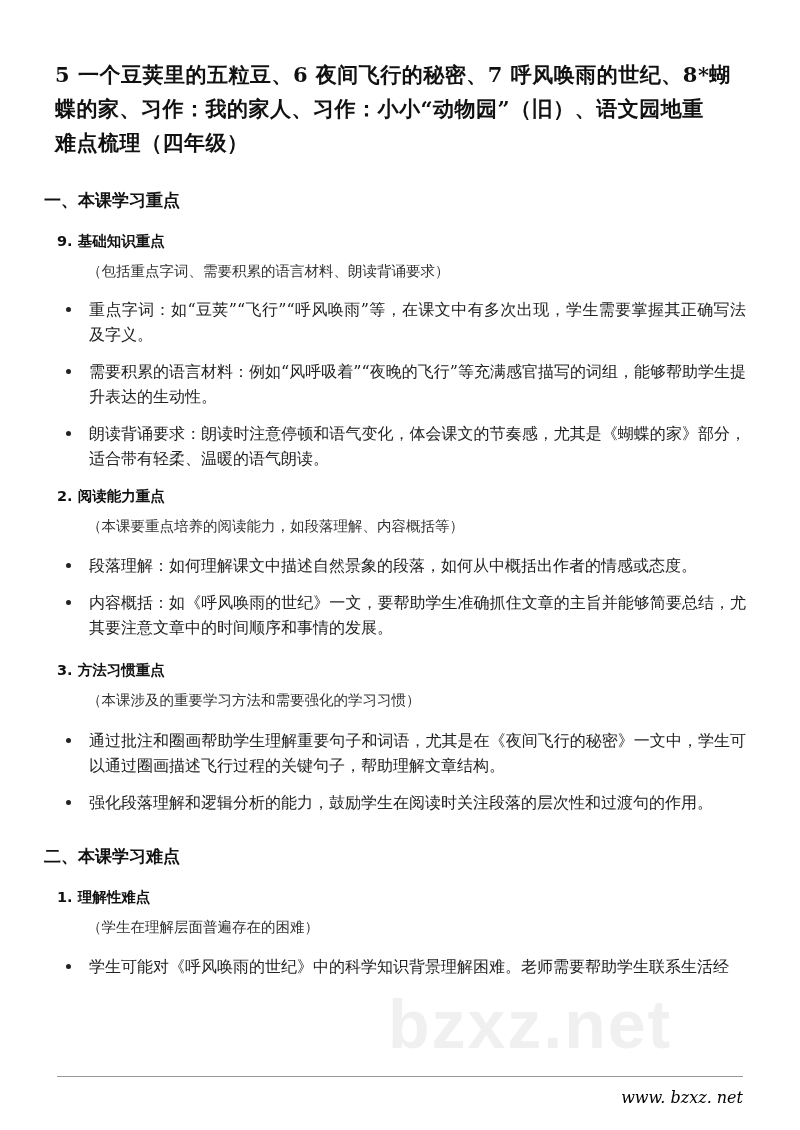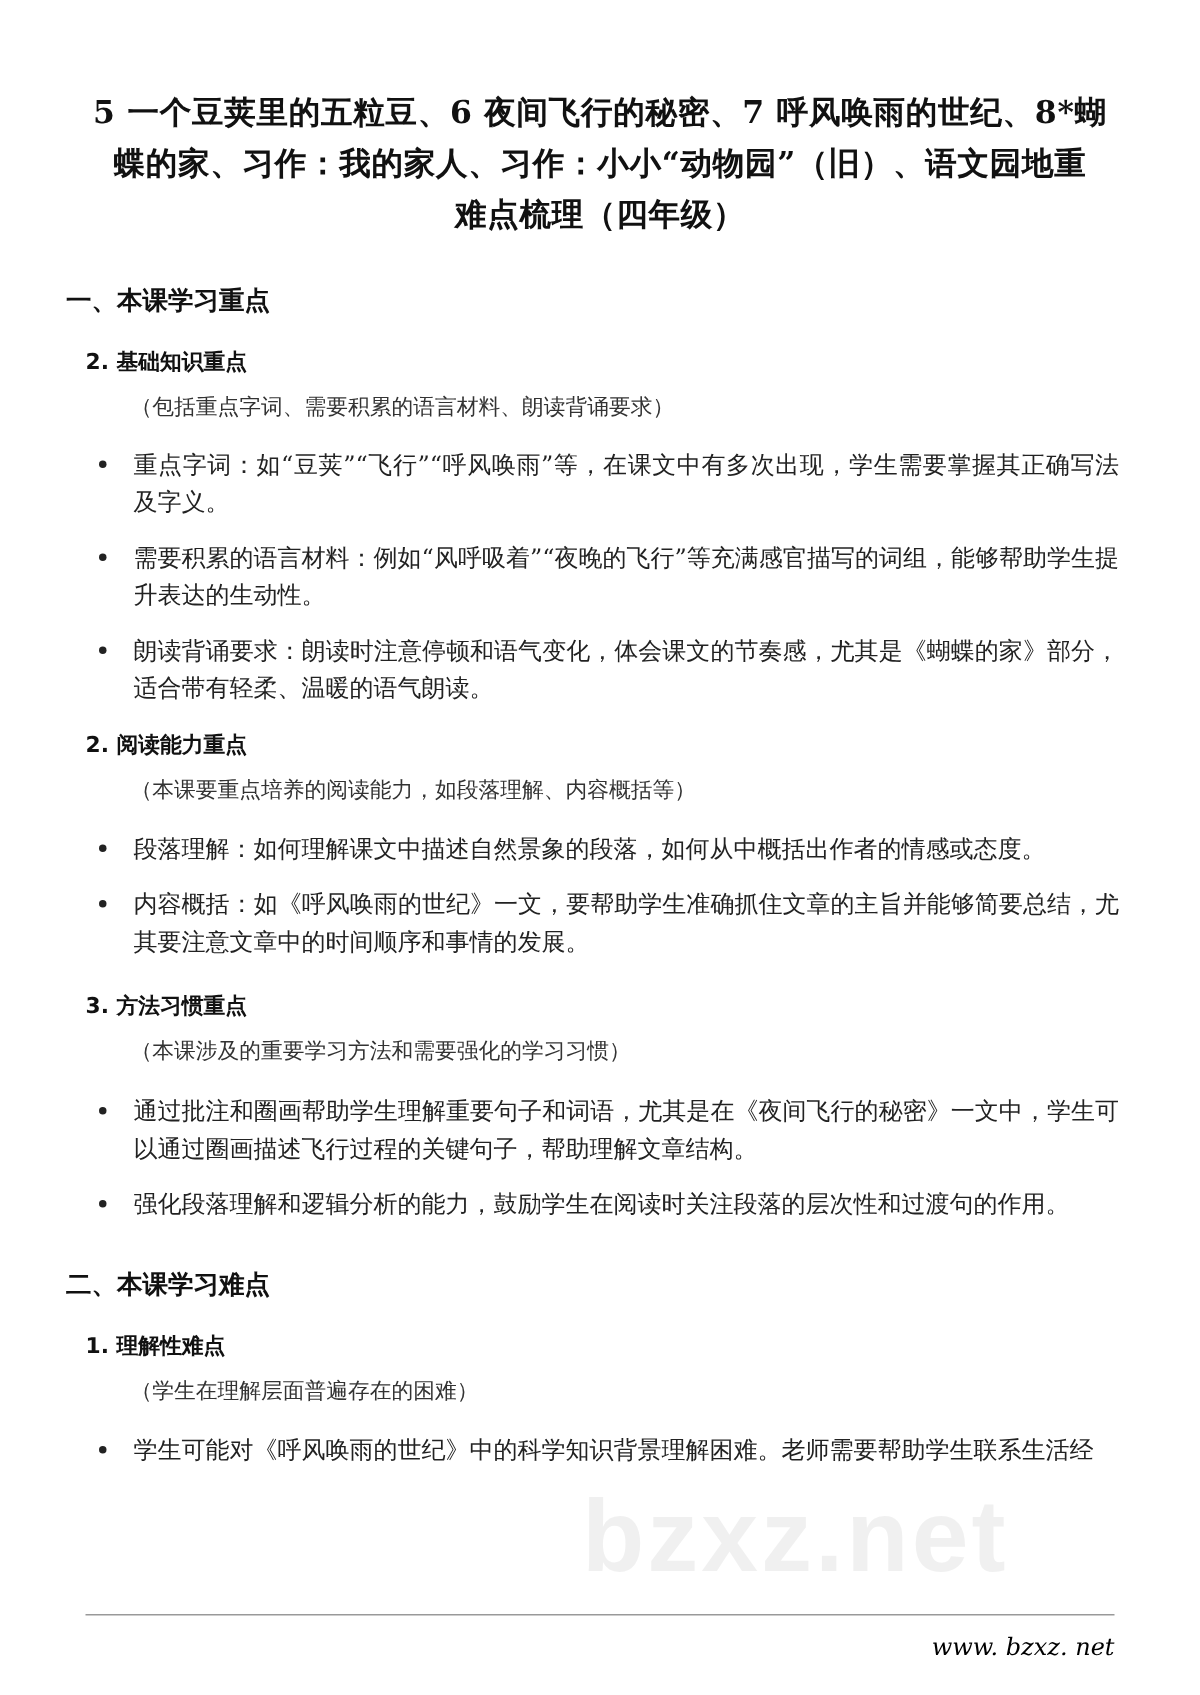--- a/index.html
+++ b/index.html
@@ -17,21 +17,20 @@
     }
     .page {
       position: absolute;
       left: 0; top: 0;
       width: 800px; height: 1130px;
     }
     .doc-title {
       position: absolute;
       left: 55px; top: 58px;
       width: 690px;
-      text-align: center;
       font-size: 21px;
       font-weight: bold;
       line-height: 34px;
       color: #111;
       letter-spacing: 0.5px;
     }
     .section-heading {
       position: absolute;
       left: 44px;
       font-size: 17px;
@@ -113,21 +112,21 @@
 <div class="page">
 
   <div class="doc-title">
     <div>5 一个豆荚里的五粒豆、6 夜间飞行的秘密、7 呼风唤雨的世纪、8*蝴</div>
     <div>蝶的家、习作：我的家人、习作：小小“动物园”（旧）、语文园地重</div>
     <div>难点梳理（四年级）</div>
   </div>
 
   <div class="section-heading" style="top:189px;">一、本课学习重点</div>
 
-  <div class="sub-heading" style="top:232px;">2. 基础知识重点</div>
+  <div class="sub-heading" style="top:232px;">9. 基础知识重点</div>
   <div class="note" style="top:262px;">（包括重点字词、需要积累的语言材料、朗读背诵要求）</div>
   <ul class="bullet-list" style="top:297px;">
     <li class="bullet-item" style="margin-bottom:12px;">
       <span class="bullet-dot"></span>
       <span>重点字词：如“豆荚”“飞行”“呼风唤雨”等，在课文中有多次出现，学生需要掌握其正确写法及字义。</span>
     </li>
     <li class="bullet-item" style="margin-bottom:12px;">
       <span class="bullet-dot"></span>
       <span>需要积累的语言材料：例如“风呼吸着”“夜晚的飞行”等充满感官描写的词组，能够帮助学生提升表达的生动性。</span>
     </li>

